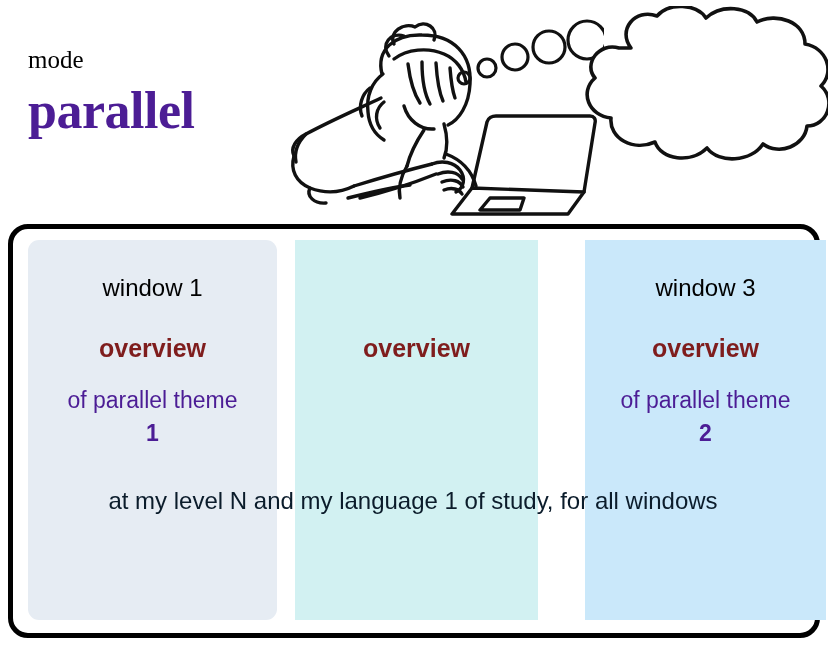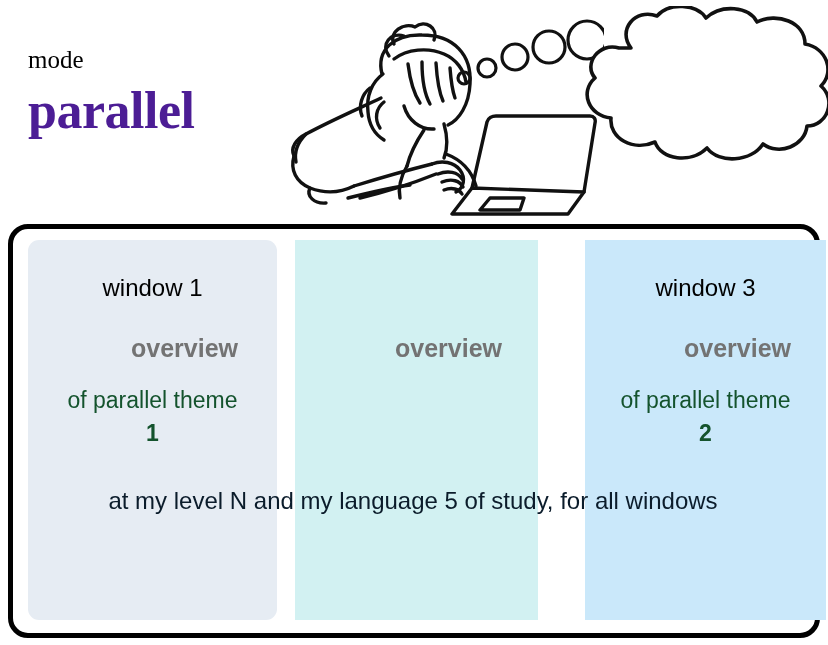--- a/index.html
+++ b/index.html
@@ -106,32 +106,31 @@
     line-height: 1;
   }
   .panel-overview {
     position: absolute;
     top: 96px;
     left: 0;
     width: 100%;
     text-align: center;
     font-size: 25px;
     font-weight: bold;
-    color: #737373;
-    line-height: 1;
-    padding-left: 32px;
+    color: #7f1d1d;
+    line-height: 1;
   }
   .panel-sub {
     position: absolute;
     top: 144px;
     left: 0;
     width: 100%;
     text-align: center;
     font-size: 23px;
-    color: #14532d;
+    color: #4c1d95;
     line-height: 1.45;
   }
   .panel-sub .emph {
     font-weight: bold;
   }
 
   
   #caption {
     position: absolute;
     left: 28px;
@@ -250,15 +249,15 @@
 
   <div class="panel" id="panel-3">
     <div class="panel-title">window 3</div>
     <div class="panel-overview">overview</div>
     <div class="panel-sub">
       <span>of parallel theme</span><br>
       <span class="emph">2</span>
     </div>
   </div>
 
-  <div id="caption">at my level N and my language 5 of study, for all windows</div>
+  <div id="caption">at my level N and my language 1 of study, for all windows</div>
 
 </div>
 
 </body></html>

